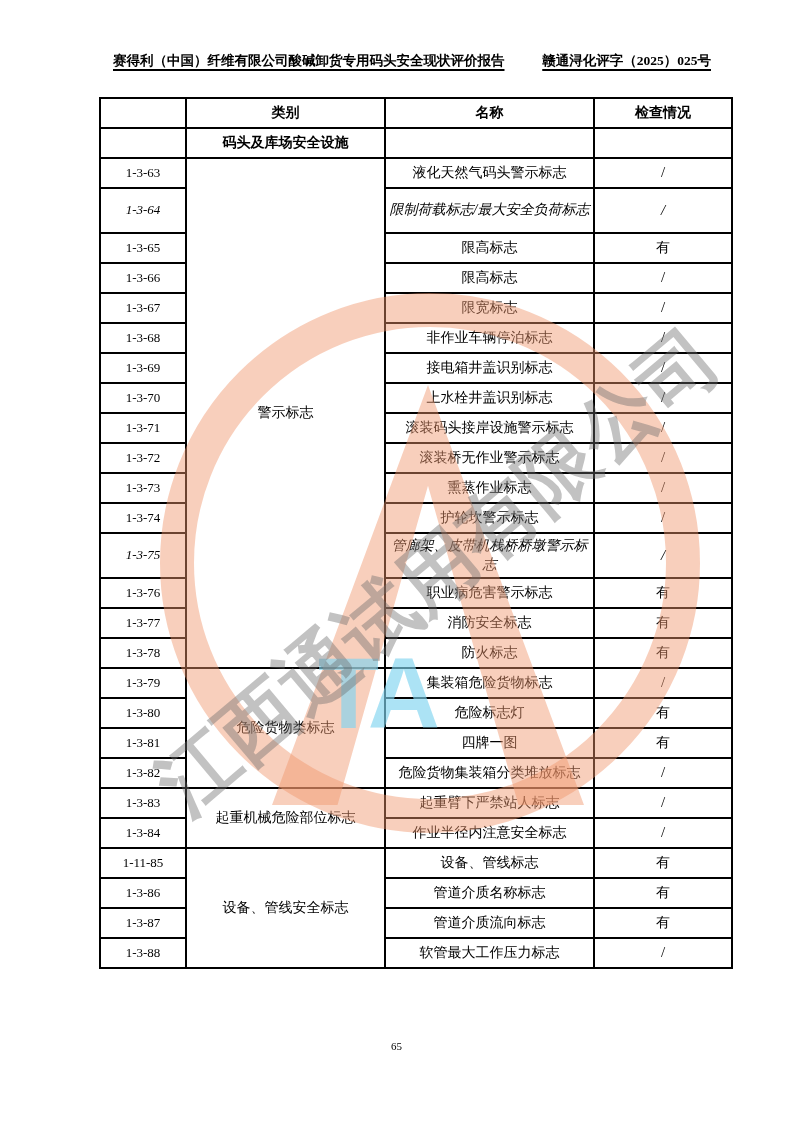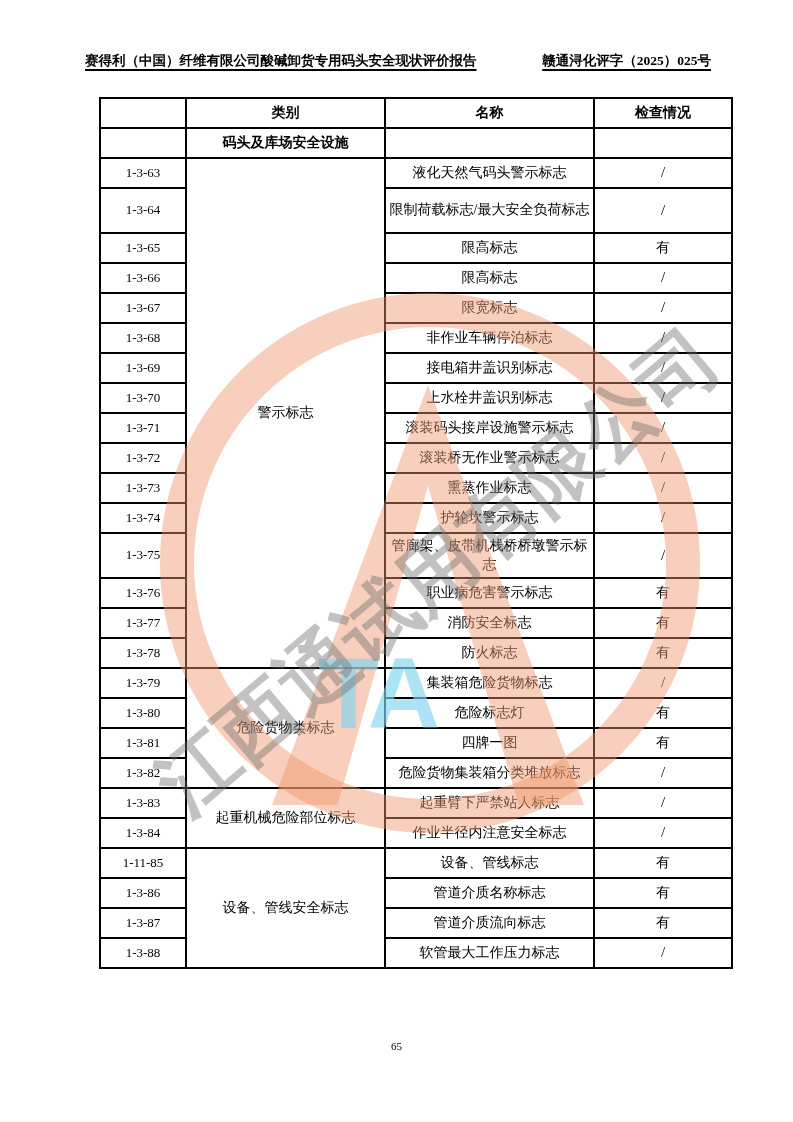--- a/index.html
+++ b/index.html
@@ -1,31 +1,31 @@
 <!DOCTYPE html>
 <html><head>
 <meta charset="utf-8">
 <style>
   html,body{margin:0;padding:0;background:#888;}
   .page{position:relative;width:793px;height:1122px;background:#fff;overflow:hidden;
         font-family:"Liberation Serif", serif;color:#000;}
   
   .phead{position:absolute;left:85px;right:82px;top:52px;display:flex;
          justify-content:space-between;align-items:baseline;font-size:13.5px;font-weight:bold;}
-  .phead span{text-decoration:underline;text-underline-offset:4px;text-decoration-thickness:1.5px;white-space:nowrap;}
+  .phead span{text-decoration:underline;text-underline-offset:4px;text-decoration-thickness:1.5px;white-space:nowrap;margin-left:28px;}
   
   .tblwrap{position:absolute;left:99px;top:97px;}
   table{border-collapse:collapse;table-layout:fixed;width:632px;}
   col.c1{width:86px;}col.c2{width:199px;}col.c3{width:209px;}col.c4{width:138px;}
   th,td{border:2px solid #000;text-align:center;vertical-align:middle;
         font-size:14px;line-height:1.3;padding:0 3px;overflow:hidden;}
   th{font-weight:bold;}
   tr.hr{height:30px;}        
   tr.r1{height:30px;}        
-  tr.r2{height:45px;}        
+  tr.r2{height:45px;font-style:italic;}        
   td.idc{font-size:13px;}
   td.sec{font-weight:bold;}
   td.slash{font-size:15px;}
   
   .wm{position:absolute;inset:0;pointer-events:none;border-radius:27px;}
   .ring{position:absolute;left:160px;top:293px;width:540px;height:540px;border-radius:50%;
         border:34px solid rgba(240,149,106,0.45);box-sizing:border-box;}
   .alogo{position:absolute;left:272px;top:385px;width:312px;height:420px;
          background:rgba(240,149,106,0.45);
          clip-path:polygon(50% 0,100% 100%,79% 100%,50% 24%,21% 100%,0 100%);}

